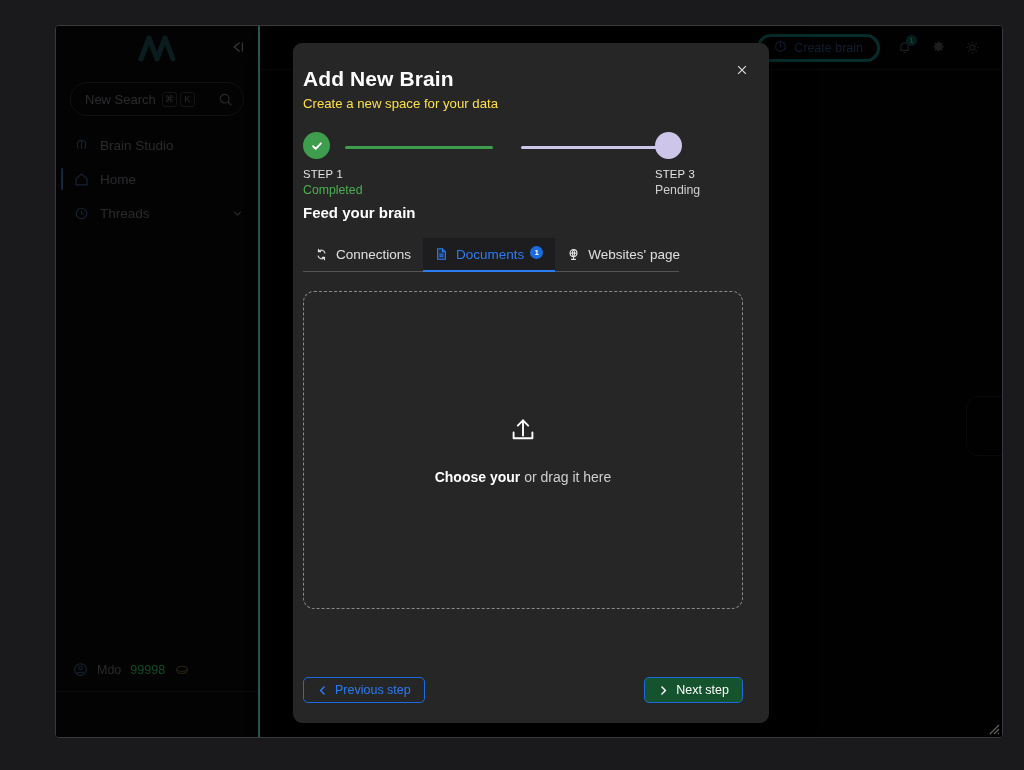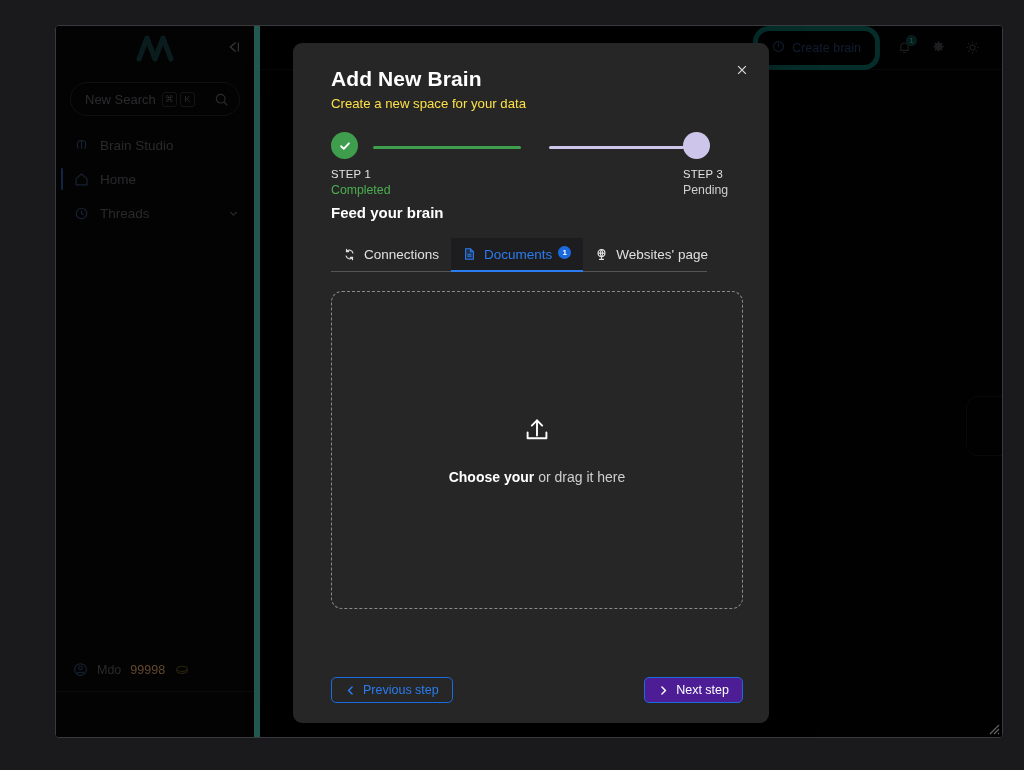--- a/index.html
+++ b/index.html
@@ -47,21 +47,21 @@
     position: absolute;
     inset: 0;
     display: flex;
   }
 
   
   #sidebar {
     width: 204px;
     height: 100%;
     background: #08080a;
-    border-right: 6px solid #5eead4;
+    border-right: 2px solid #5eead4;
     display: flex;
     flex-direction: column;
     position: relative;
   }
 
   .sb-top {
     height: 44px;
     display: flex;
     align-items: center;
     justify-content: center;
@@ -132,21 +132,21 @@
     height: 44px;
     display: flex;
     align-items: center;
     gap: 9px;
     padding: 0 17px;
     border-bottom: 1px solid #1d1d21;
     font-size: 12.5px;
     color: #6c6c74;
   }
   .sb-user .avatar { color: #3f5a86; display: flex; }
-  .sb-user .coins { color: #fdba74; }
+  .sb-user .coins { color: #22c55e; }
   .sb-user .coin-ico { color: #6a5a22; display: flex; }
   .sb-foot { height: 45px; }
 
   
   #main-col {
     flex: 1 1 auto;
     height: 100%;
     display: flex;
     flex-direction: column;
     background: #050506;
@@ -156,23 +156,23 @@
     height: 44px;
     display: flex;
     align-items: center;
     justify-content: flex-end;
     gap: 14px;
     padding: 0 20px;
     border-bottom: 1px solid #17171a;
     position: relative;
   }
   .create-brain-btn {
-    border: 5px solid #0f766e;
+    border: 3px solid #0f766e;
     border-radius: 16px;
-    height: 44px;
+    height: 28px;
     padding: 0 14px;
     display: flex;
     align-items: center;
     gap: 7px;
     color: #2c4a77;
     font-size: 12.5px;
   }
   .tb-icon { width: 20px; height: 20px; display: flex; align-items: center; justify-content: center; color: #4a4a52; position: relative; }
   .tb-badge {
     position: absolute;
@@ -217,21 +217,21 @@
   
   #modal {
     position: absolute;
     left: 237px;           
     top: 17px;             
     width: 476px;
     height: 680px;
     background: #262626;
     border-radius: 9px;
     box-shadow: 0 14px 40px rgba(0,0,0,.55);
-    padding: 24px 26px 0 38px;
+    padding: 24px 26px 0 10px;
     display: flex;
     flex-direction: column;
   }
 
   #modal-close {
     position: absolute;
     top: 16px; right: 16px;
     width: 22px; height: 22px;
     display: flex; align-items: center; justify-content: center;
     color: #d4d4d4;
@@ -394,21 +394,21 @@
     gap: 7px;
     padding: 0 13px;
     font-size: 12.5px;
   }
   .btn-prev {
     border: 1px solid #1b6ae0;
     color: #2b7cf0;
     background: transparent;
   }
   .btn-next {
-    background: #4c1d95;
+    background: #14532d;
     color: #ffffff;
     border: 1px solid #1b6ae0;
   }
   .btn .b-ico { display: flex; }
 </style>
 </head>
 <body>
 
 <div id="desktop">
 

